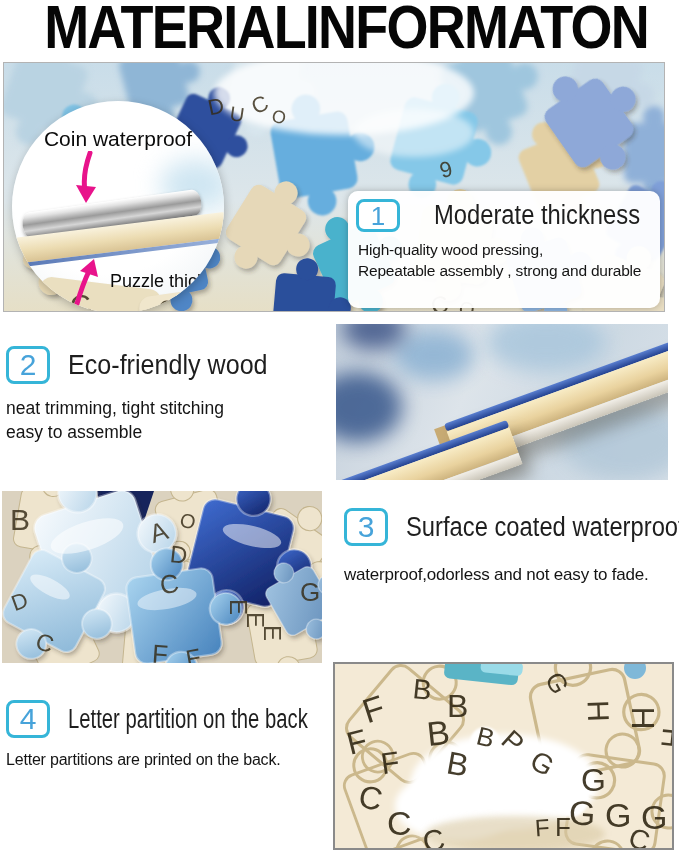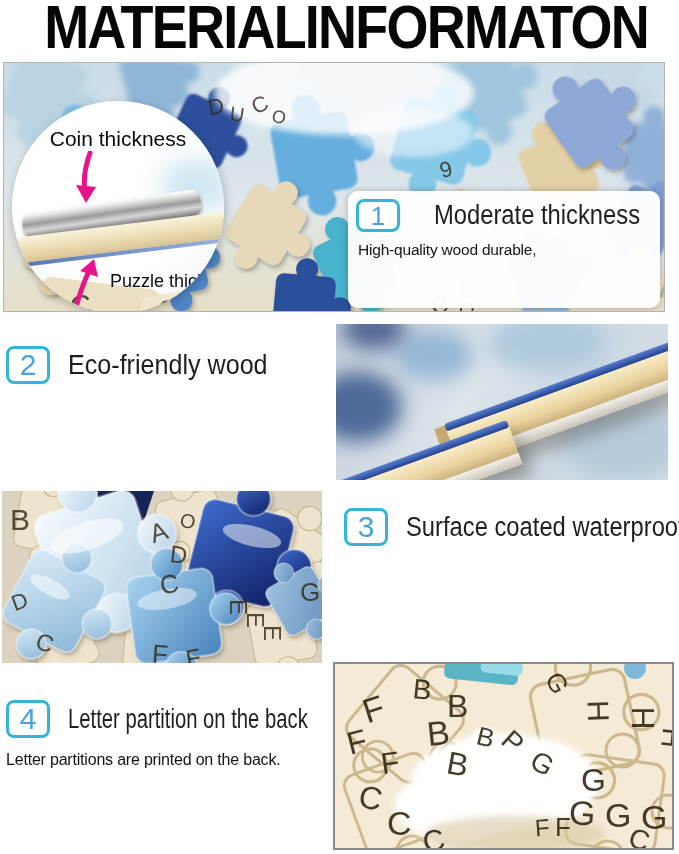--- a/index.html
+++ b/index.html
@@ -179,21 +179,21 @@
         <span class="ltr" style="left: 226px; top: 41px; font-size: 20px; transform: rotate(8deg);">U</span>
         <span class="ltr" style="left: 248px; top: 31px; font-size: 22px; transform: rotate(-25deg);">C</span>
         <span class="ltr" style="left: 268px; top: 45px; font-size: 18px; transform: rotate(10deg);">O</span>
         <span class="ltr" style="left: 436px; top: 96px; font-size: 22px; transform: rotate(-15deg);">9</span>
         <span class="ltr" style="left: 427px; top: 230px; font-size: 24px; transform: rotate(-10deg);">C</span>
         <span class="ltr" style="left: 455px; top: 236px; font-size: 20px; transform: rotate(12deg);">O</span>
       </div>
 
     <div class="magnifier">
       <div class="mblue"></div>
-      <div class="coin-label">Coin thickness</div>
+      <div class="coin-label">Coin waterproof</div>
       <svg class="arrow arrow-down" width="30" height="56" viewBox="0 0 30 56">
         <path d="M16 2 C11 16 9 28 11 40" fill="none" stroke="#e8138b" stroke-width="5" stroke-linecap="round"></path>
         <path d="M2 34 L12 52 L22 36 Z" fill="#e8138b"></path>
       </svg>
       <div class="coin"></div>
       <div class="pzbar"></div>
       <div class="mtan mtan1"></div>
       <div class="mtan mtan2"></div>
       <div style="position:absolute;left:0;top:0;width:100%;height:100%">
           <span class="ltr" style="left: 58px; top: 190px; font-size: 30px; transform: rotate(-8deg);">C</span>
@@ -205,31 +205,34 @@
       </svg>
       <div class="pz-label">Puzzle thickness</div>
     </div>
 
     <div class="infobox">
       <div class="sec-head">
         <div class="numbox">1</div>
         <div class="sec-title t1">Moderate thickness</div>
       </div>
       <div class="tb-lines s1">
-        <div>High-quality wood durable,</div>
+        <div>High-quality wood pressing,</div>
+        <div>Repeatable assembly , strong and durable</div>
       </div>
     </div>
   </div>
 
   <div class="textblock sec2">
     <div class="sec-head">
       <div class="numbox">2</div>
       <div class="sec-title t2">Eco-friendly wood</div>
     </div>
     <div class="tb-lines">
+      <div>neat trimming, tight stitching</div>
+      <div>easy to assemble</div>
     </div>
   </div>
 
   <div class="photo2">
     <div class="blob b1"></div>
     <div class="blob b2"></div>
     <div class="blob b3"></div>
     <div class="blob b4"></div>
     <div class="blob b5"></div>
     <div class="p2step"></div>
@@ -288,20 +291,21 @@
         <span class="ltr" style="left: 10px; top: 100px; font-size: 22px; transform: rotate(-20deg);">D</span>
       </div>
   </div>
 
   <div class="textblock sec3">
     <div class="sec-head">
       <div class="numbox">3</div>
       <div class="sec-title t3">Surface coated waterproof</div>
     </div>
     <div class="tb-lines">
+      <div>waterproof,odorless and not easy to fade.</div>
     </div>
   </div>
 
   <div class="textblock sec4">
     <div class="sec-head">
       <div class="numbox">4</div>
       <div class="sec-title t4">Letter partition on the back</div>
     </div>
     <div class="tb-lines">
       <div>Letter partitions are printed on the back.</div>

